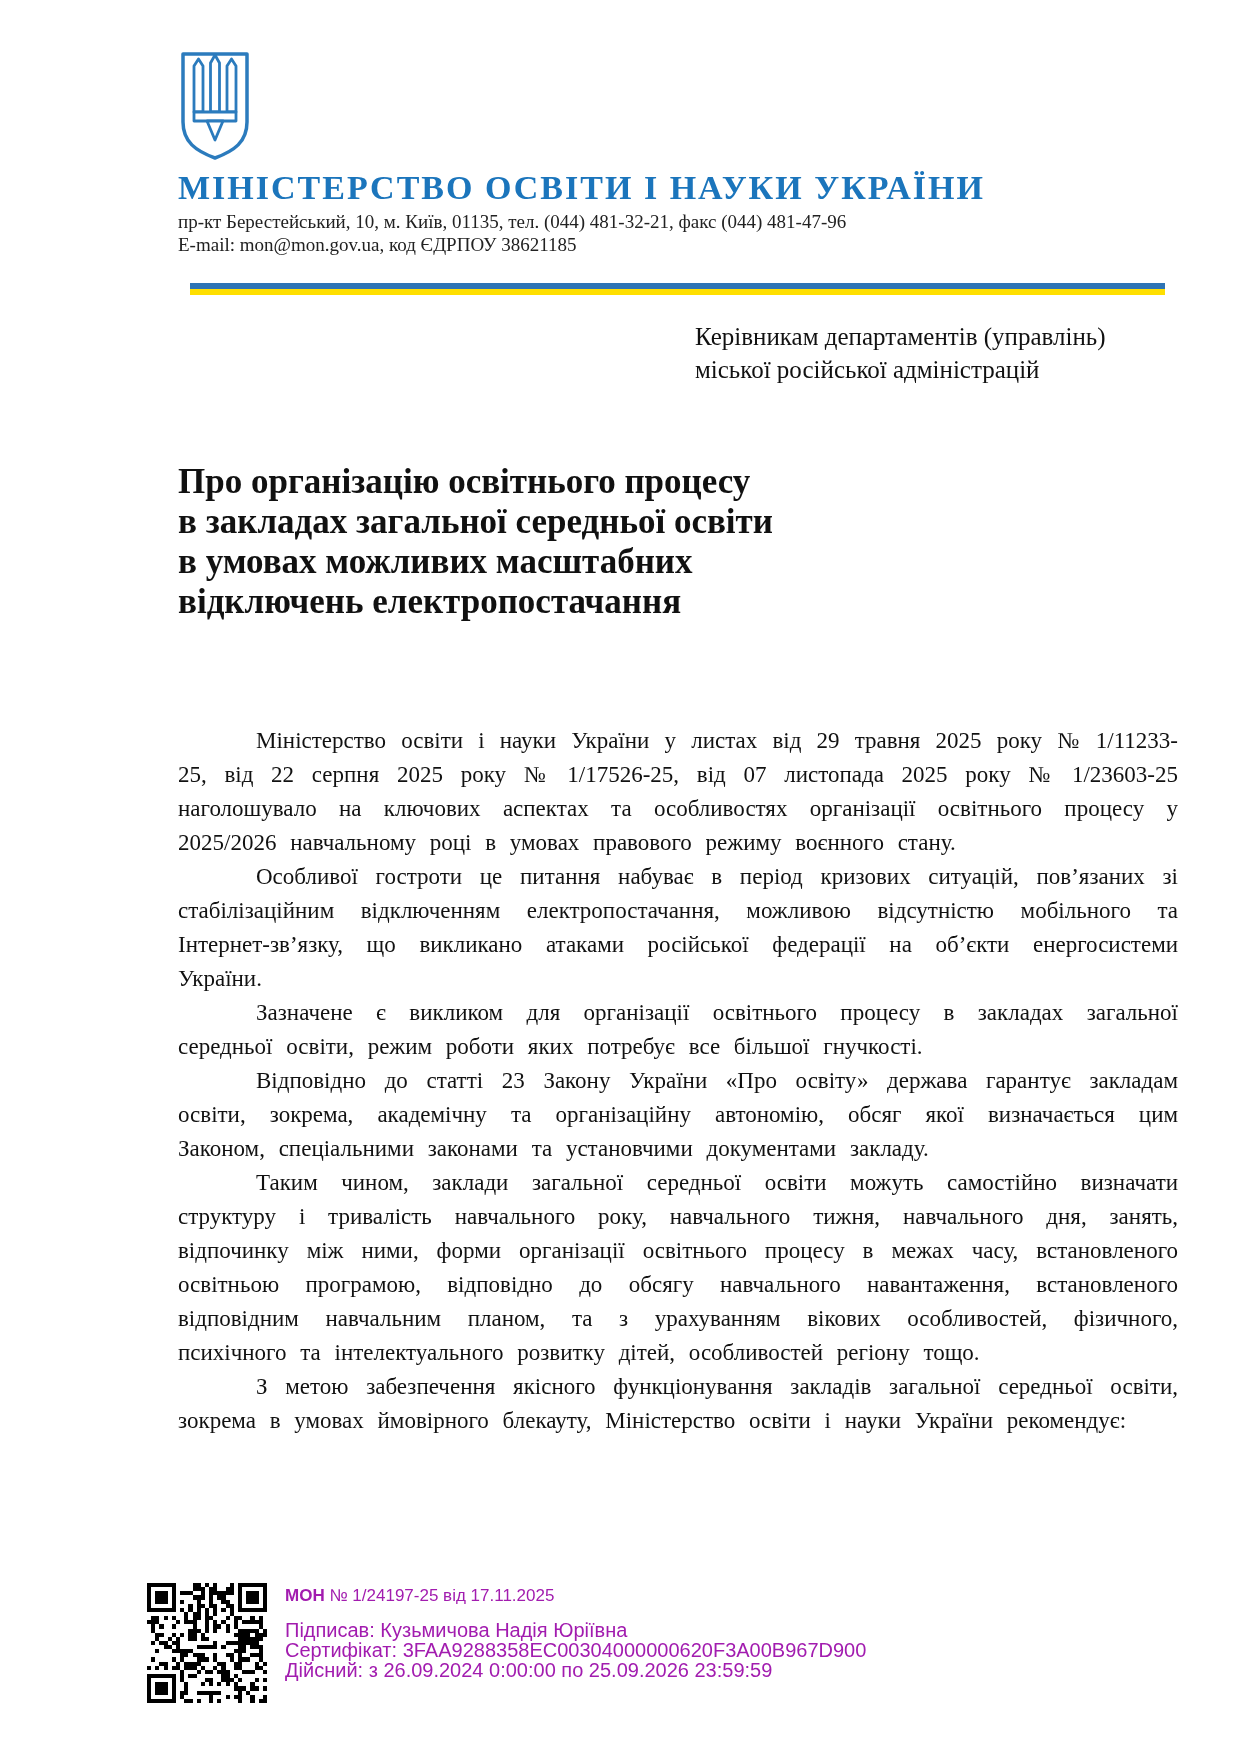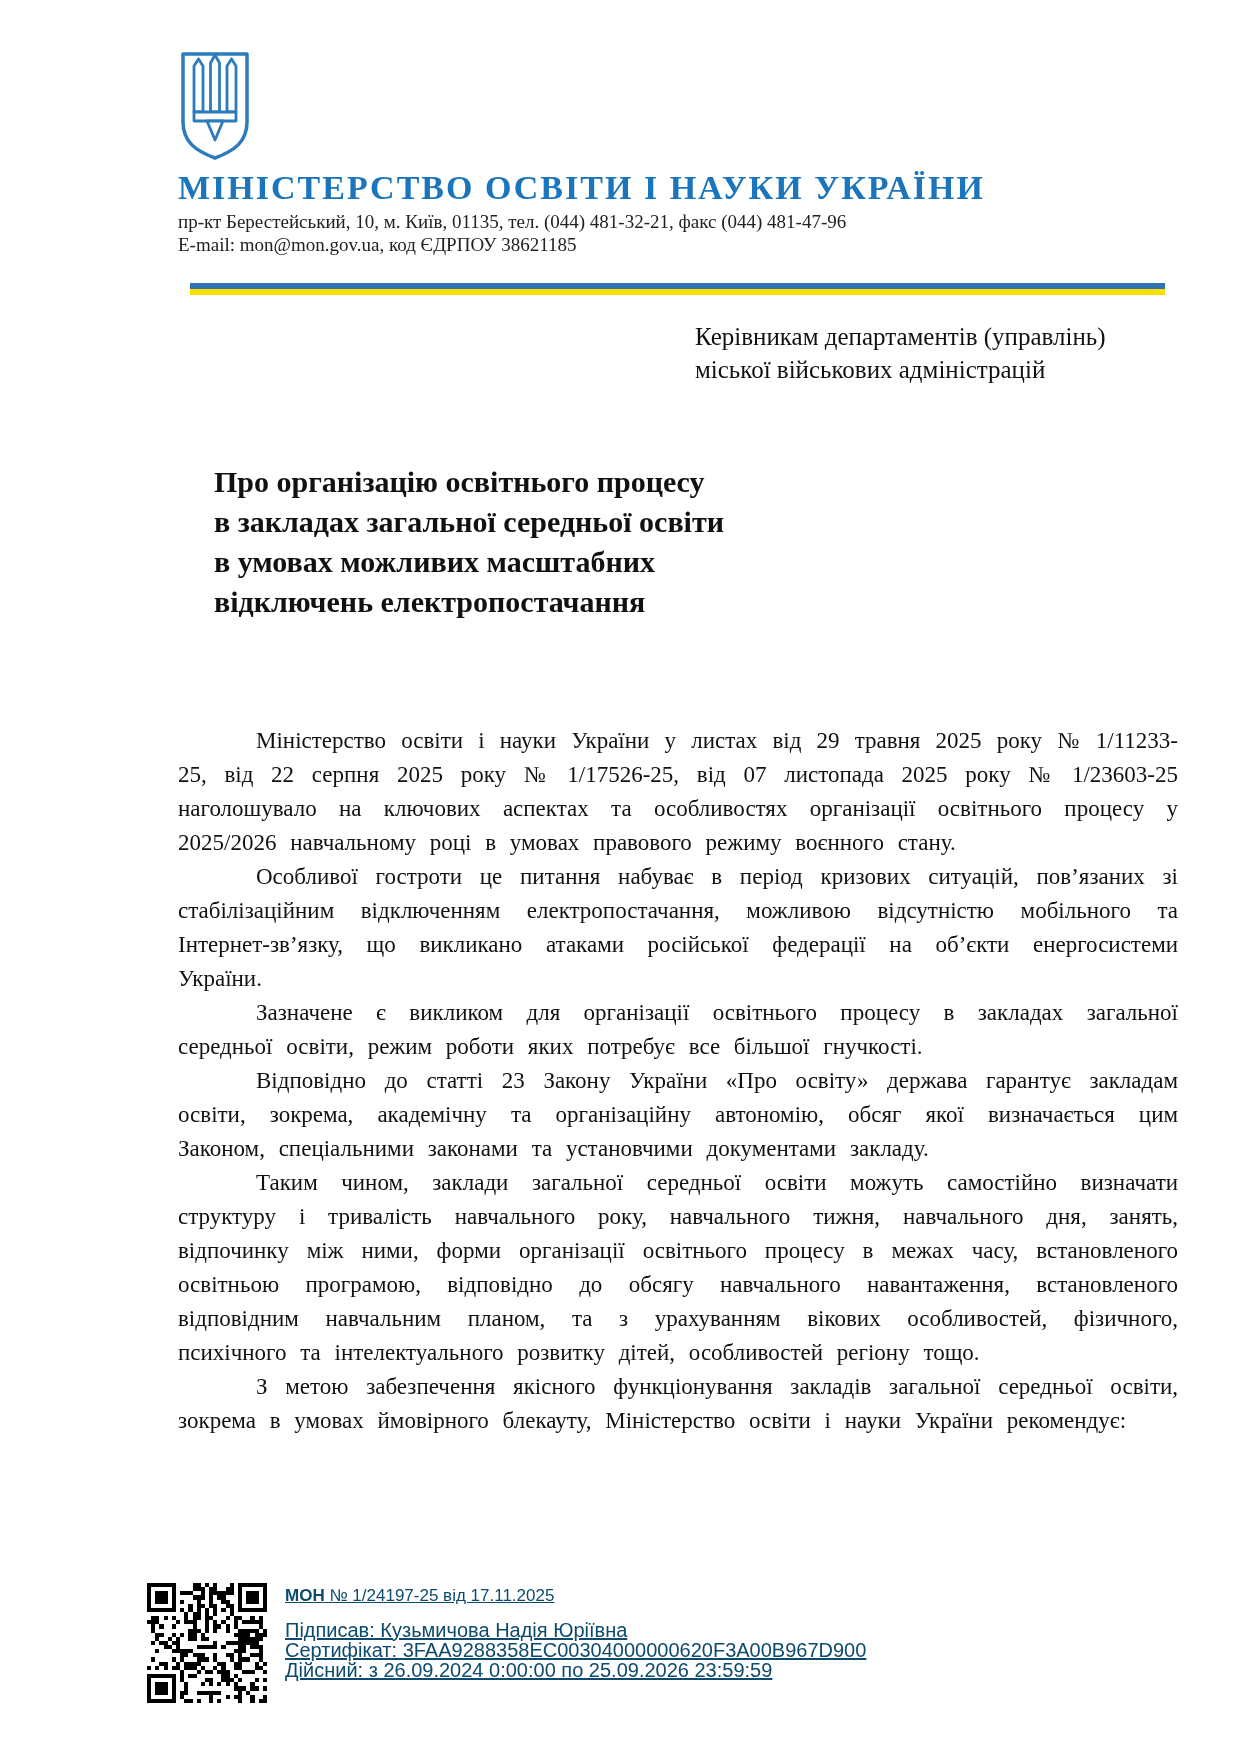--- a/index.html
+++ b/index.html
@@ -15,33 +15,33 @@
     letter-spacing:2px;white-space:nowrap;
   }
   .addr{font-size:19px;line-height:23px;color:#222;margin-top:3px;}
   
   .divider{position:absolute;top:283px;left:190px;width:975px;font-size:0;}
   .divider .blue{height:6px;background:var(--divider-blue,#2e74b5);}
   .divider .yellow{height:6px;background:var(--divider-yellow,#ffdf00);}
   
   .recipient{position:absolute;top:320px;left:695px;font-size:25px;line-height:33px;}
   
-  .subject{position:absolute;top:462px;left:178px;font-size:30px;line-height:40px;font-weight:bold;margin-left:36px;}
+  .subject{position:absolute;top:462px;left:178px;font-size:35px;line-height:40px;font-weight:bold;}
   
   .salutation{position:absolute;top:626px;left:178px;width:1000px;text-align:center;font-size:25px;}
   
   .bodytext{
     position:absolute;top:724px;left:178px;width:1000px;
     font-size:23px;line-height:34px;text-align:justify;word-spacing:8px;
   }
   .bodytext p{margin:0;text-indent:78px;}
   
   .footer{
     position:absolute;top:1583px;left:147px;display:flex;gap:18px;
-    font-family:"Liberation Sans",sans-serif;color:#0c4a6e;text-decoration:underline;
+    font-family:"Liberation Sans",sans-serif;color:#a21caf;
   }
   .qr{width:120px;height:120px;}
   .sig{padding-top:3px;}
   .docline{font-size:17px;line-height:20px;}
   .doclabel{font-weight:bold;}
   .siglines{margin-top:14px;font-size:20px;line-height:20px;}
 </style>
 </head>
 <body>
 
@@ -65,21 +65,21 @@
     </div>
   </div>
 
   <div class="divider">
     <div class="blue"></div>
     <div class="yellow"></div>
   </div>
 
   <div class="recipient">
     <div>Керівникам департаментів (управлінь)</div>
-    <div>міської військових адміністрацій</div>
+    <div>міської російської адміністрацій</div>
   </div>
 
   <div class="subject">
     <div>Про організацію освітнього процесу</div>
     <div>в закладах загальної середньої освіти</div>
     <div>в умовах можливих масштабних</div>
     <div>відключень електропостачання</div>
   </div>
 
 

